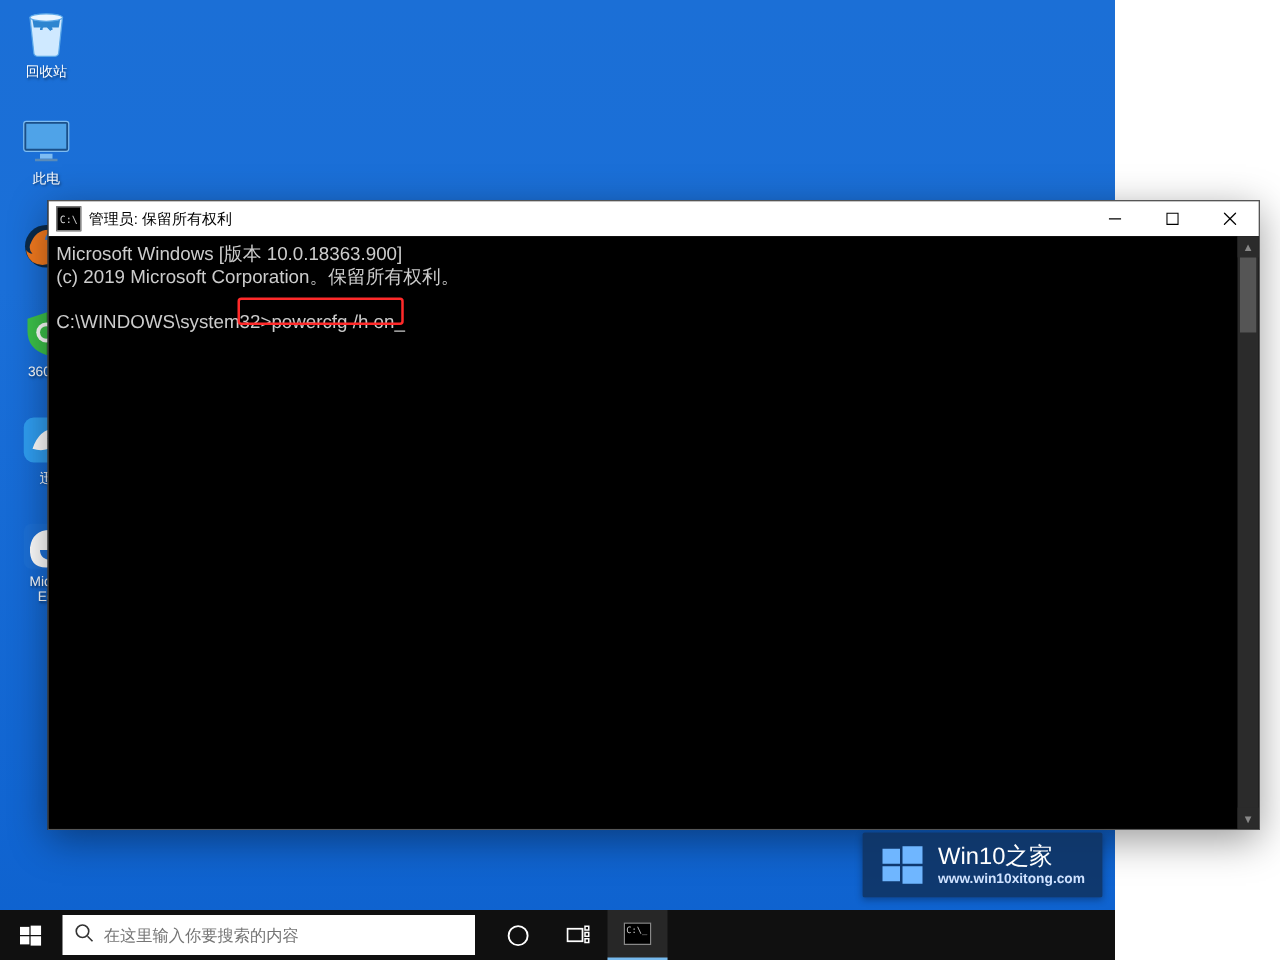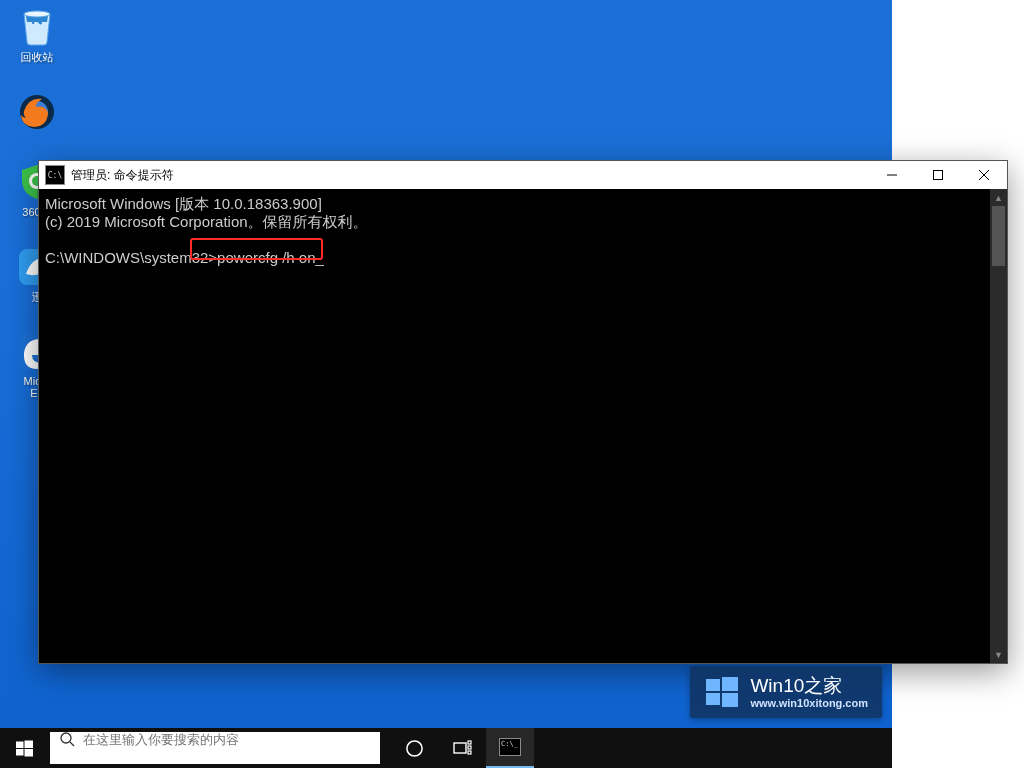--- a/index.html
+++ b/index.html
@@ -9,21 +9,21 @@
     background: linear-gradient(180deg, #1b6fd6 0%, #1a6fd8 30%, #0e62cf 100%);
   }
   
   .desktop-icons { position: absolute; left: 10px; top: 6px; display: flex; flex-direction: column; gap: 26px; }
   .dicon { width: 54px; display: flex; flex-direction: column; align-items: center; gap: 2px; cursor: pointer; }
   .dicon .glyph { width: 42px; height: 42px; display:flex; align-items:center; justify-content:center; }
   .dicon span.label { color: #fff; font-size: 11px; text-align:center; text-shadow: 1px 1px 2px rgba(0,0,0,.5); white-space: nowrap; }
   
   .taskbar { position:absolute; left:0; bottom:0; width:100%; height:40px; background:#101010; display:flex; align-items:center; }
   .start { width:48px; height:40px; display:flex; align-items:center; justify-content:center; cursor:pointer; }
-  .searchbox { flex: 0 0 330px; height:32px; margin:4px 0 4px 2px; background:#fff; display:flex; align-items:flex-start; padding:0 10px; gap:8px; }
+  .searchbox { flex: 0 0 330px; height:32px; margin:4px 0 4px 2px; background:#fff; display:flex; align-items:center; padding:0 10px; gap:8px; }
   .searchbox .sicon { color:#333; font-size:14px; }
   .searchbox input { border:none; outline:none; flex:1; font-size:13px; color:#555; background:transparent; }
   .tasksep { width:10px; }
   .tbtn { width:48px; height:40px; display:flex; align-items:center; justify-content:center; color:#fff; cursor:pointer; }
   .tbtn.active { border-bottom:2px solid #76b9ed; background:#272727; }
   
   .cmdwin { position:absolute; left:38px; top:160px; width:970px; height:504px; background:#000; box-shadow: 0 8px 30px rgba(0,0,0,.4); display:flex; flex-direction:column; border:1px solid #555; }
   .titlebar { height:28px; background:#fff; display:flex; align-items:center; color:#000; font-size:12px; }
   .titlebar .ticon { width:20px; height:20px; margin:0 6px; background:#000; display:flex; align-items:center; justify-content:center; color:#ccc; font-size:8px; font-family: Consolas, monospace; border:1px solid #888; }
   .titlebar .ttitle { flex:1; }
@@ -56,20 +56,31 @@
             <ellipse cx="21" cy="8" rx="13" ry="3" fill="#eaf5ff" stroke="#5aa7e8"></ellipse>
             <path d="M17 18 a4 4 0 1 1 8 0" fill="none" stroke="#2d85d0" stroke-width="2"></path>
             <path d="M25 18 l-2 -2 l2 -2" fill="none" stroke="#2d85d0" stroke-width="2"></path>
           </svg>
       </div>
       <span class="label">回收站</span>
     </div>
     <div class="dicon">
       <div class="glyph">
         <svg width="42" height="42" viewBox="0 0 42 42">
+            <rect x="3" y="6" width="36" height="24" rx="2" fill="#1a4f88" stroke="#7dbcf2"></rect>
+            <rect x="5" y="8" width="32" height="20" fill="#4fa3e8"></rect>
+            <rect x="16" y="32" width="10" height="4" fill="#7dbcf2"></rect>
+            <rect x="12" y="36" width="18" height="2" fill="#5a8bb8"></rect>
+          </svg>
+      </div>
+      <span class="label">此电</span>
+    </div>
+    <div class="dicon">
+      <div class="glyph">
+        <svg width="42" height="42" viewBox="0 0 42 42">
             <circle cx="21" cy="21" r="17" fill="#0a2a4a"></circle>
             <circle cx="21" cy="21" r="11" fill="#3b7fd6"></circle>
             <path d="M8 20 q5 -14 18 -12 q-6 3 -6 8 q8 -2 12 5 q0 14 -14 15 q-12 -1 -13 -12 q2 3 5 3 q-3 -3 -2 -7" fill="#f37a1f"></path>
           </svg>
       </div>
       <span class="label"></span>
     </div>
     <div class="dicon">
       <div class="glyph">
         <svg width="42" height="42" viewBox="0 0 42 42">
@@ -98,21 +109,21 @@
           </svg>
       </div>
       <span class="label" style="white-space:pre;">Micro
 Ed</span>
     </div>
   </div>
 
   <div class="cmdwin">
     <div class="titlebar">
       <div class="ticon">C:\</div>
-      <div class="ttitle">管理员: 命令提示符</div>
+      <div class="ttitle">管理员: 保留所有权利</div>
       <div class="winbtns">
         <div class="winbtn">
             <svg width="10" height="10">
               <line x1="0" y1="5" x2="10" y2="5" stroke="#000" stroke-width="1"></line>
             </svg>
           </div>
         <div class="winbtn">
             <svg width="10" height="10">
               <rect x="0.5" y="0.5" width="9" height="9" fill="none" stroke="#000" stroke-width="1"></rect>
             </svg>

